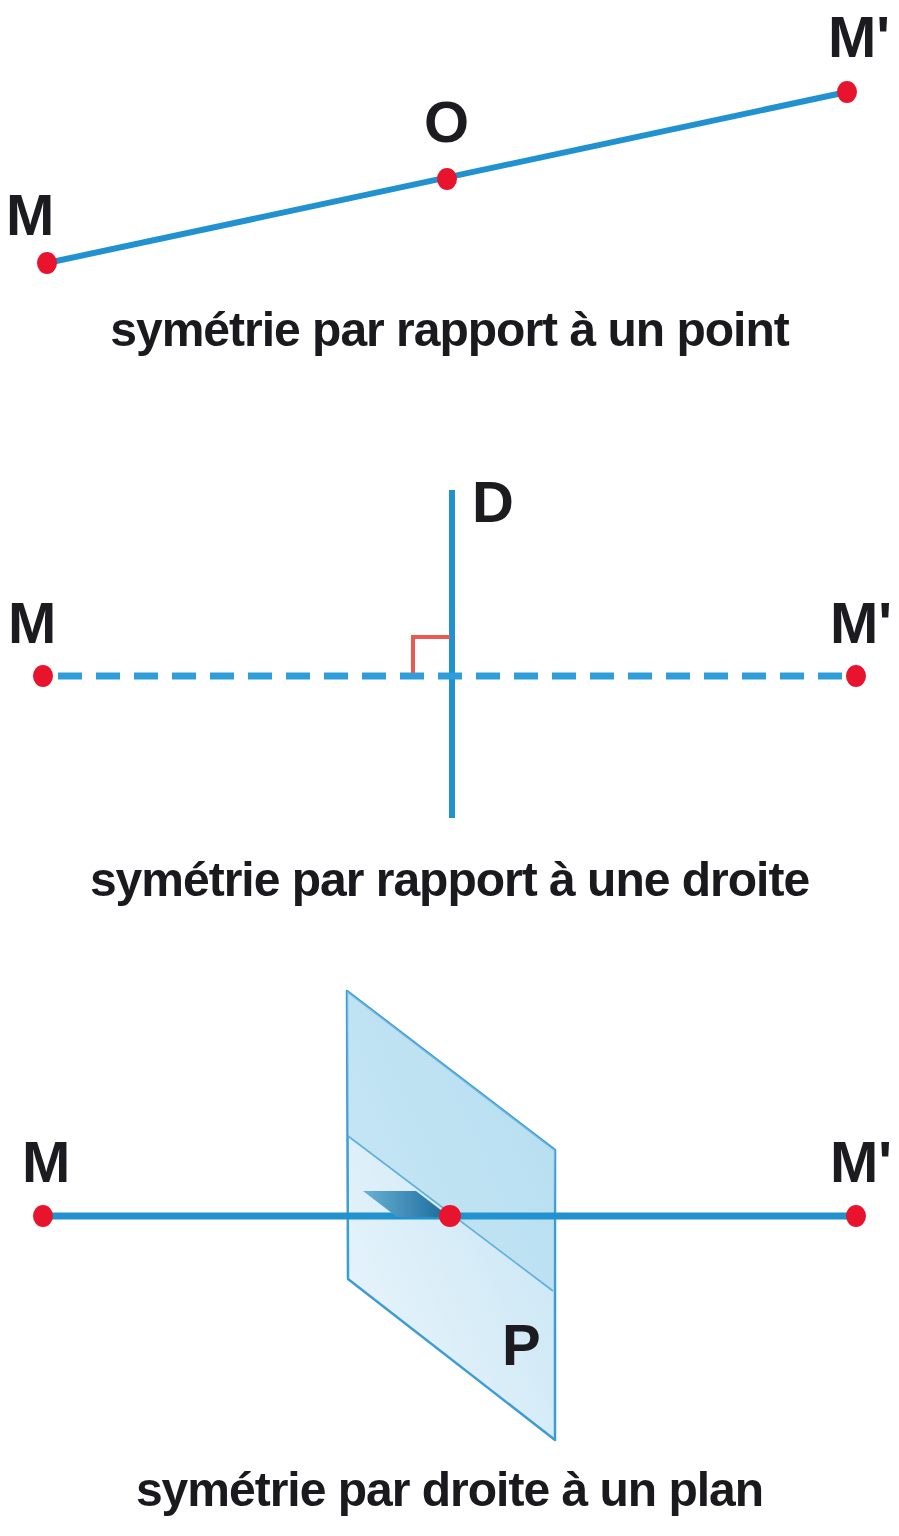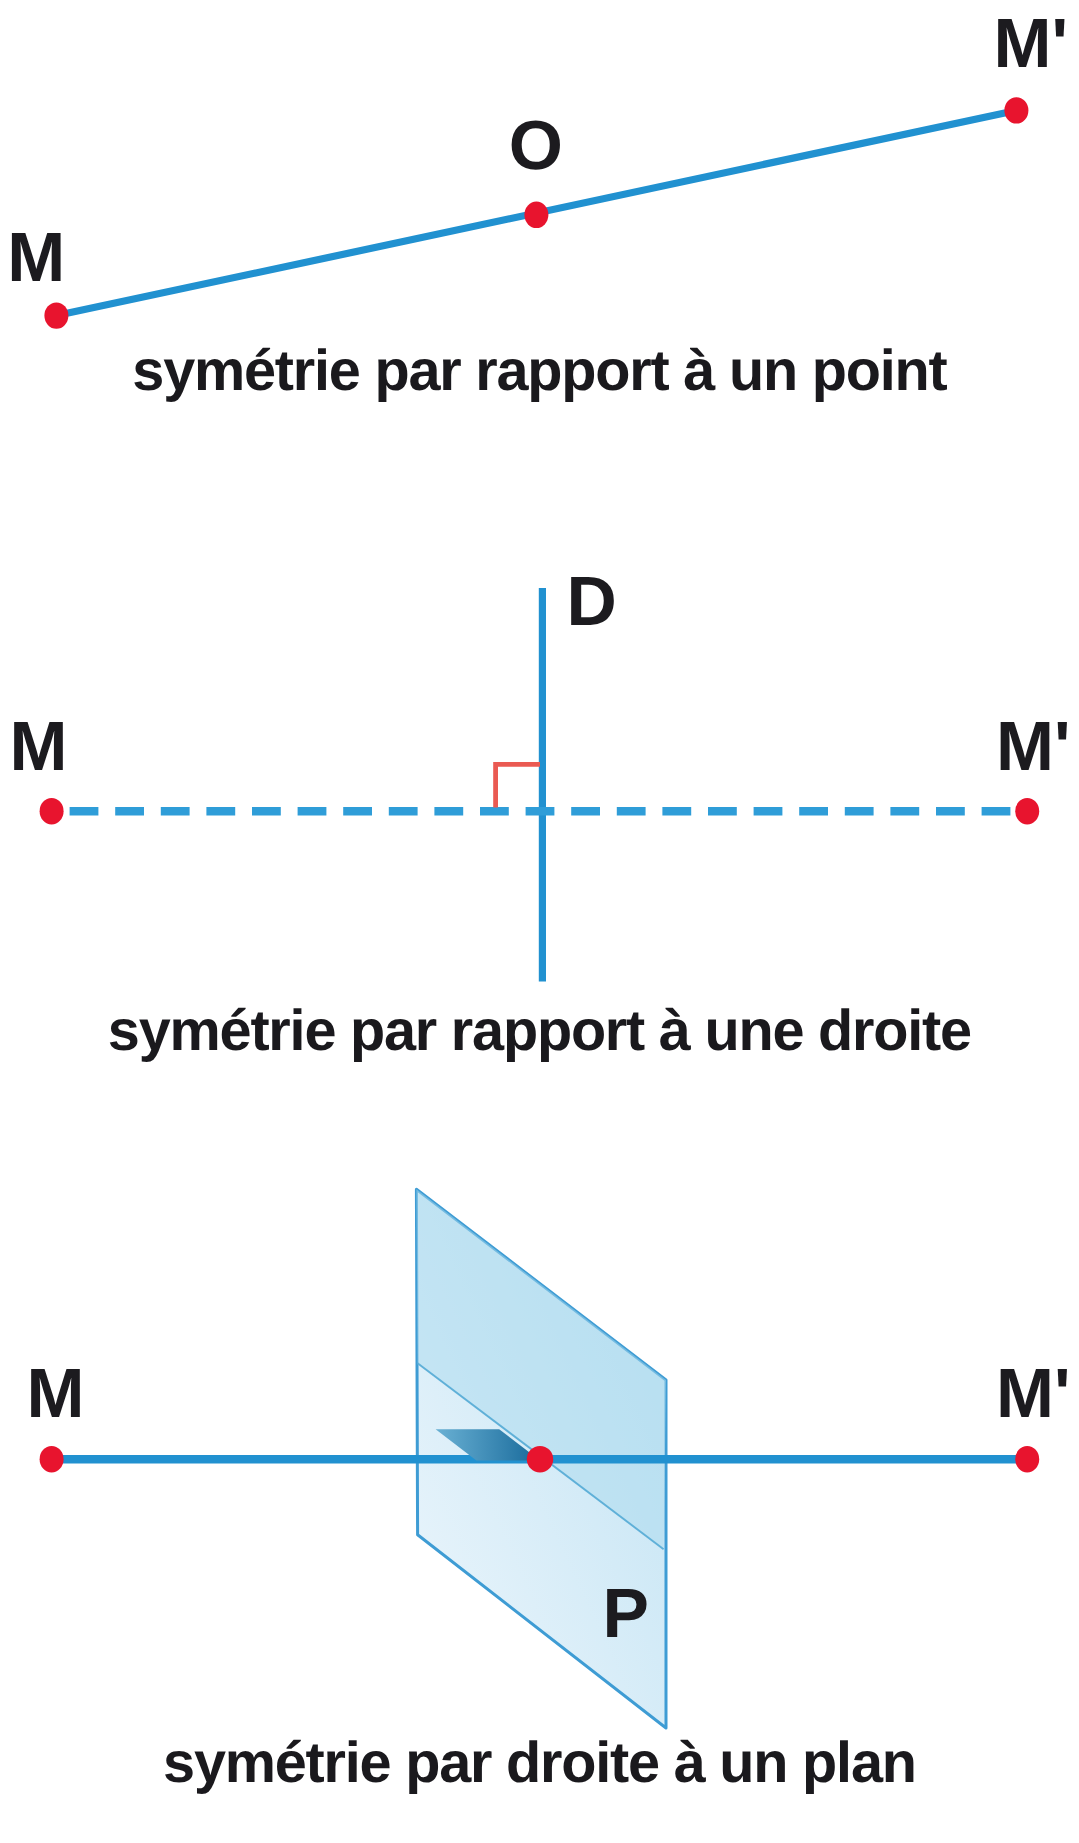--- a/index.html
+++ b/index.html
@@ -29,20 +29,21 @@
     position: absolute;
     left: 0;
     width: 100%;
     text-align: center;
     font-size: 48px;
     font-weight: 700;
     letter-spacing: -1px;
     color: #1a191d;
     line-height: 1.1;
     white-space: nowrap;
+    margin-top: 20px;
   }
 </style>
 </head>
 <body>
 
 <div class="page">
 
   <section class="panel" id="panel-point">
     <svg width="899" height="440" viewBox="0 0 899 440">
       <line x1="47" y1="263" x2="847" y2="92" stroke-width="6" stroke="#2191d0"></line>

